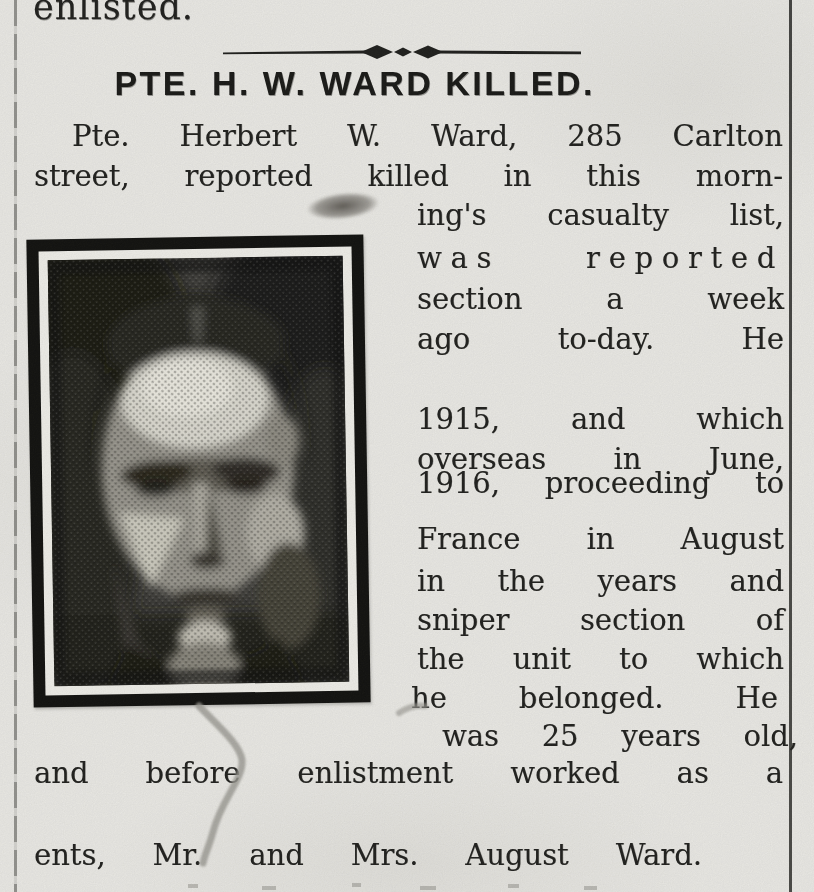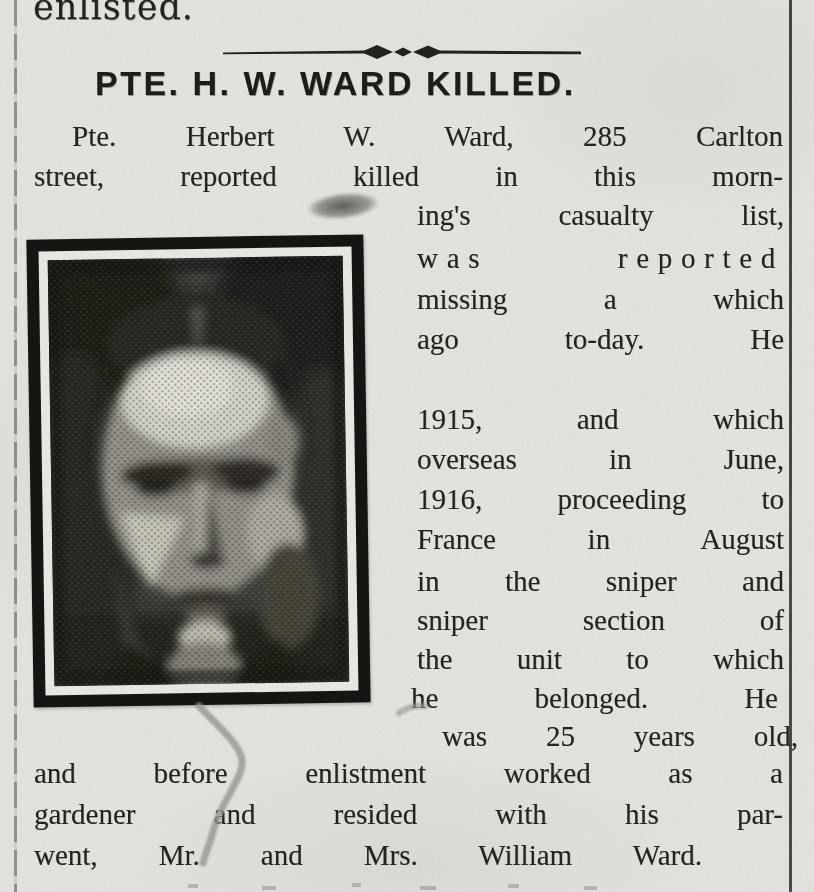--- a/index.html
+++ b/index.html
@@ -11,30 +11,29 @@
       radial-gradient(ellipse 260px 220px at 10% 55%, rgba(120,118,112,.06), transparent 70%),
       radial-gradient(ellipse 400px 160px at 50% 97%, rgba(110,108,100,.08), transparent 75%);
     font-family:"DejaVu Serif","Liberation Serif",serif;
     color:#1d1d1b;
   }
   .line{
     position:absolute; font-size:29px; line-height:34px;
     text-align:justify; text-align-last:justify;
     text-shadow:0.4px 0.4px 0 rgba(25,25,22,.38);
     white-space:normal;
-    font-family:Liberation Serif, serif;
   }
   .frag-top{
     position:absolute; left:33px; top:-13px; font-size:35px; letter-spacing:1px;
     text-shadow:0.5px 0.5px 0 rgba(25,25,22,.45);
   }
   .headline{
     position:absolute; left:95px; top:64px; width:500px;
     font-family:"Liberation Sans",sans-serif; font-weight:bold;
-    font-size:34px; letter-spacing:2.5px; text-align:left;
+    font-size:34px; letter-spacing:2.5px; text-align:right;
     color:#161614; text-shadow:0.6px 0.6px 0 rgba(20,20,18,.4);
   }
   .divider{position:absolute; left:221px; top:42px;}
   .para1{left:72px; top:119px; width:711px;}
   .para2{left:34px; top:159px; width:749px;}
   .wrap{left:417px; width:367px;}
   .spread{letter-spacing:0.30em;}
   .w13{left:411px;}
   .w14{left:442px; width:356px;}
   .b1{left:34px; top:756px; width:749px;}
@@ -90,35 +89,34 @@
     </g>
   </svg>
 
   <div class="headline">PTE. H. W. WARD KILLED.</div>
 
   <div class="line para1">Pte. Herbert W. Ward, 285 Carlton</div>
   <div class="line para2">street, reported killed in this morn-</div>
 
   <div class="line wrap" style="top:198px">ing's casualty list,</div>
   <div class="line wrap spread" style="top:241px">was reported</div>
-  <div class="line wrap" style="top:282px">missing a which</div>
+  <div class="line wrap" style="top:282px">section a week</div>
   <div class="line wrap" style="top:322px">ago to-day. He</div>
   <div class="line wrap" style="top:402px">1915, and which</div>
   <div class="line wrap" style="top:442px">overseas in June,</div>
-  <div class="line wrap" style="top:482px">1916, proceeding to</div>
+  <div class="line wrap" style="top:466px">1916, proceeding to</div>
   <div class="line wrap" style="top:522px">France in August</div>
-  <div class="line wrap" style="top:564px">in the sniper and</div>
+  <div class="line wrap" style="top:564px">in the years and</div>
   <div class="line wrap" style="top:603px">sniper section of</div>
   <div class="line wrap" style="top:642px">the unit to which</div>
   <div class="line wrap w13" style="top:681px">he belonged. He</div>
   <div class="line wrap w14" style="top:719px">was 25 years old,</div>
 
   <div class="line b1">and before enlistment worked as a</div>
-  <div class="line b2">gardener and resided with his par-</div>
-  <div class="line b3">went, Mr. and Mrs. William Ward.</div>
+  <div class="line b3">ents, Mr. and Mrs. August Ward.</div>
 
   <div class="photo">
     <div class="photo-mat">
       <svg class="photo-img" viewBox="0 0 285 420" preserveAspectRatio="none">
         <defs>
           <filter id="b7" x="-30%" y="-30%" width="160%" height="160%">
               <feGaussianBlur stdDeviation="8"></feGaussianBlur>
             </filter>
           <filter id="b4" x="-30%" y="-30%" width="160%" height="160%">
               <feGaussianBlur stdDeviation="4.5"></feGaussianBlur>

